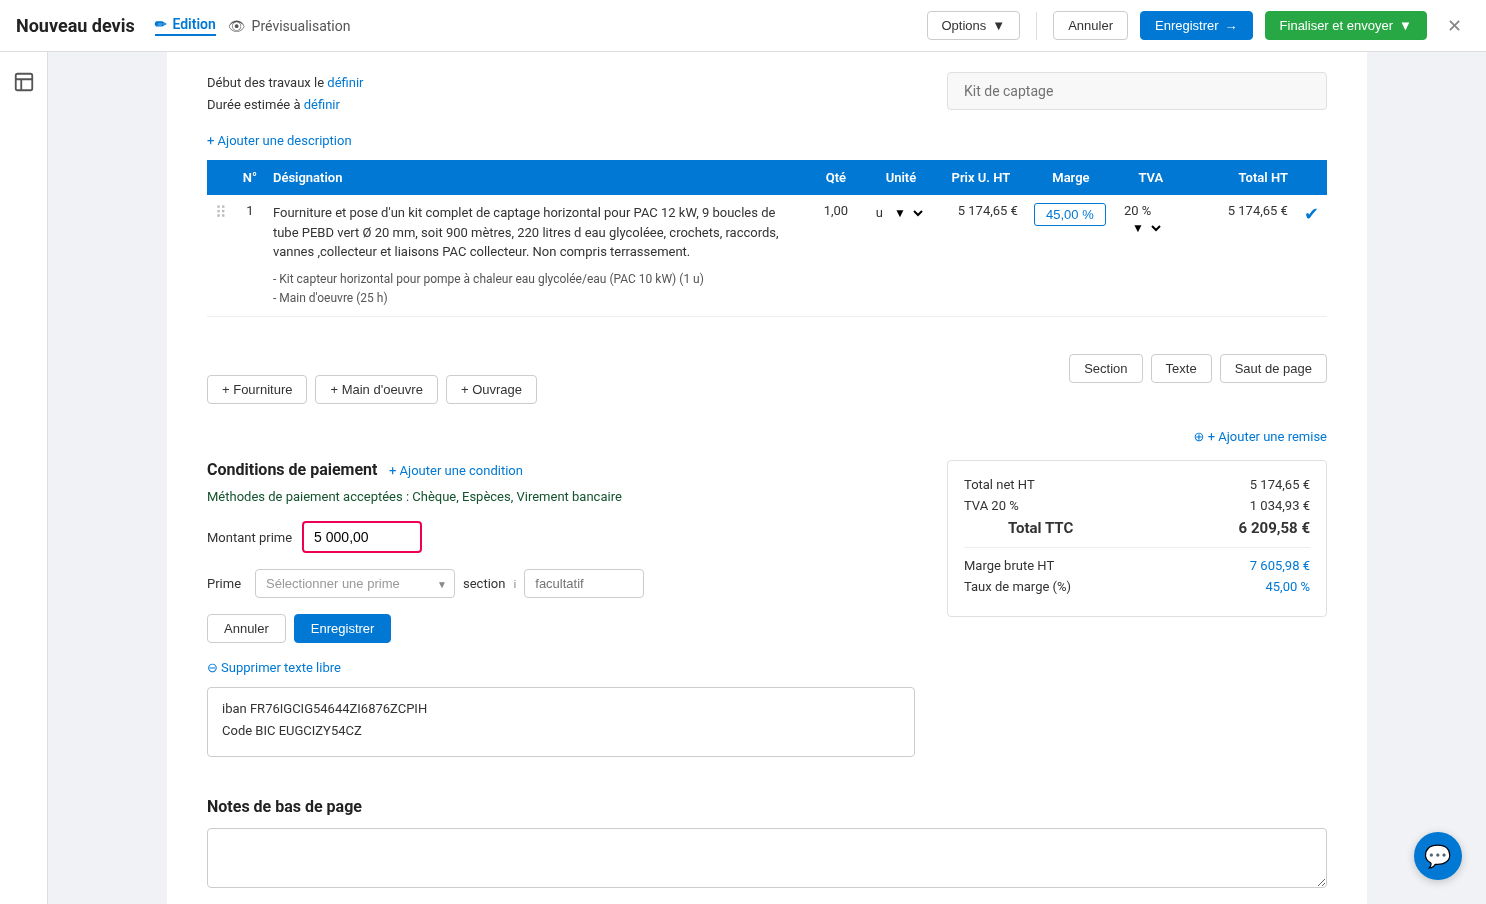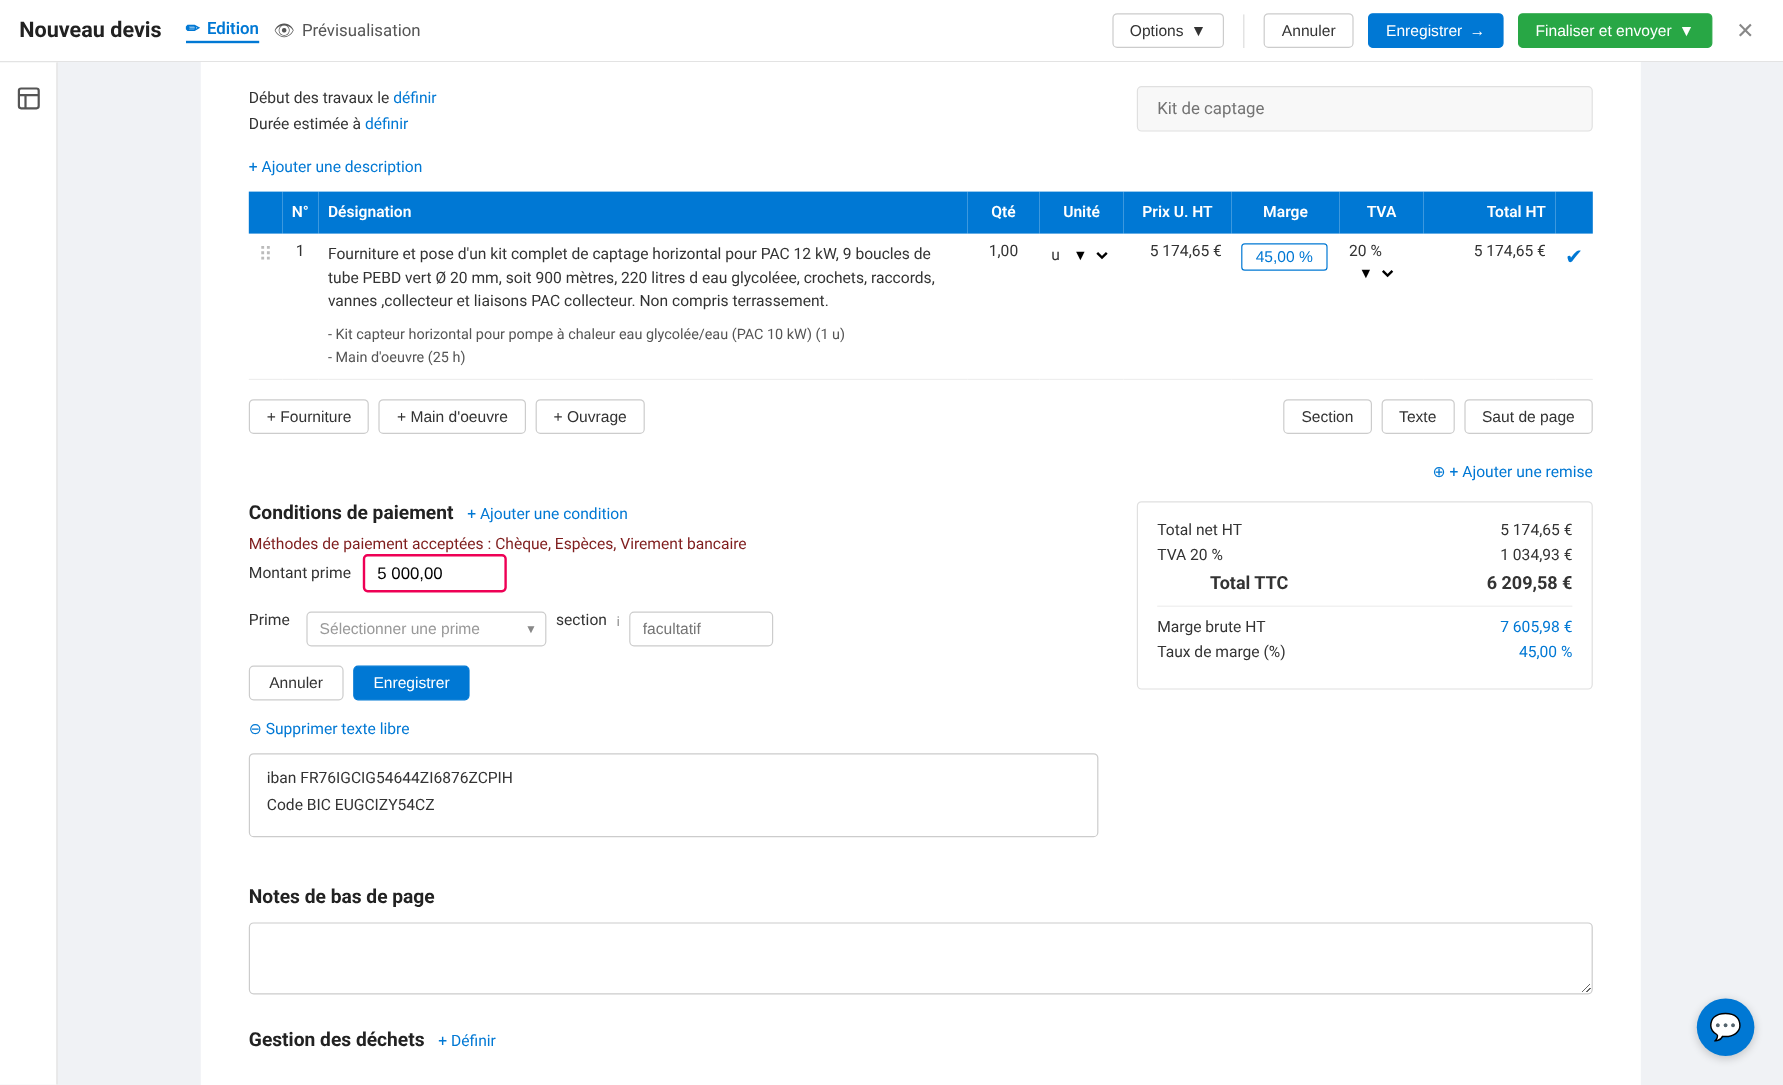--- a/index.html
+++ b/index.html
@@ -46,39 +46,39 @@
     .drag-handle { color: #bbb; cursor: grab; font-size: 16px; }
     .unit-select { border: 1px solid #ddd; border-radius: 3px; padding: 2px 4px; font-size: 12px; background: #fff; }
     .margin-input { border: 1px solid #0078d4; border-radius: 3px; padding: 3px 6px; font-size: 13px; color: #0078d4; background: #fff; width: 72px; text-align: center; }
     .tva-select { border: 1px solid #ddd; border-radius: 3px; padding: 2px 4px; font-size: 12px; background: #fff; }
     .check-circle { color: #0078d4; font-size: 18px; cursor: pointer; }
     .item-desc { font-size: 13px; color: #333; line-height: 1.5; }
     .item-sub { font-size: 12px; color: #555; margin-top: 8px; line-height: 1.6; }
 
     
     .action-row { display: flex; align-items: center; justify-content: space-between; margin-bottom: 24px; }
-    .action-left { display: flex; gap: 8px; }
+    .action-left { display: flex; gap: 8px; margin-top: 42px; }
     .action-right { display: flex; gap: 8px; }
     .btn-outline { border: 1px solid #ccc; background: #fff; padding: 6px 14px; border-radius: 4px; cursor: pointer; font-size: 13px; color: #333; }
 
     
     .add-remise { text-align: right; margin-bottom: 16px; }
     .add-remise a { color: #0078d4; cursor: pointer; font-size: 13px; text-decoration: none; }
 
     
     .payment-section { display: flex; gap: 32px; margin-bottom: 24px; }
     .payment-left { flex: 1; }
     .payment-right { width: 380px; }
     .section-title { font-size: 16px; font-weight: 700; color: #222; margin-bottom: 8px; display: inline; }
     .add-condition { color: #0078d4; cursor: pointer; font-size: 13px; margin-left: 8px; }
-    .payment-methods { font-size: 13px; color: #7f1d1d; margin-bottom: 0; }
+    .payment-methods { font-size: 13px; color: #14532d; margin-bottom: 17px; }
     .montant-row { display: flex; align-items: center; gap: 10px; margin-bottom: 16px; font-size: 13px; }
     .montant-label { color: #333; }
     .montant-input { border: 2px solid #e05; border-radius: 4px; padding: 6px 10px; font-size: 14px; width: 120px; }
-    .prime-row { display: flex; gap: 8px; margin-bottom: 16px; font-size: 13px; }
+    .prime-row { display: flex; align-items: center; gap: 8px; margin-bottom: 16px; font-size: 13px; }
     .prime-label { color: #333; min-width: 40px; }
     .prime-select { border: 1px solid #ccc; border-radius: 4px; padding: 6px 28px 6px 10px; font-size: 13px; color: #999; background: #fff; min-width: 200px; appearance: none; position: relative; }
     .prime-select-wrap { position: relative; display: inline-block; }
     .prime-select-wrap::after { content: '▼'; position: absolute; right: 8px; top: 50%; transform: translateY(-50%); font-size: 10px; color: #888; pointer-events: none; }
     .section-label { color: #333; }
     .section-info { color: #888; font-size: 11px; cursor: pointer; }
     .section-input { border: 1px solid #ccc; border-radius: 4px; padding: 6px 10px; font-size: 13px; color: #999; width: 120px; }
     .btn-row { display: flex; gap: 8px; margin-bottom: 16px; }
     .btn-cancel-small { border: 1px solid #ccc; background: #fff; padding: 6px 16px; border-radius: 4px; cursor: pointer; font-size: 13px; color: #333; }
     .btn-save-small { background: #0078d4; color: #fff; border: 1px solid #0078d4; padding: 6px 16px; border-radius: 4px; cursor: pointer; font-size: 13px; }

